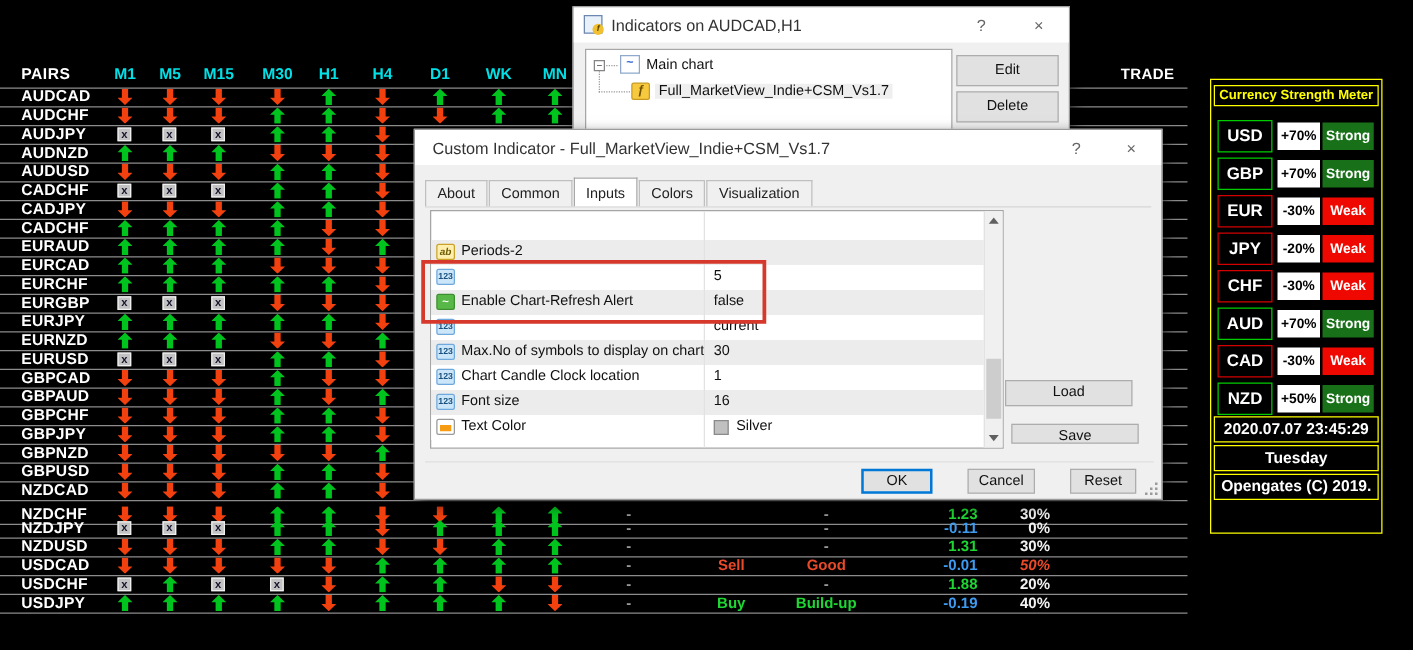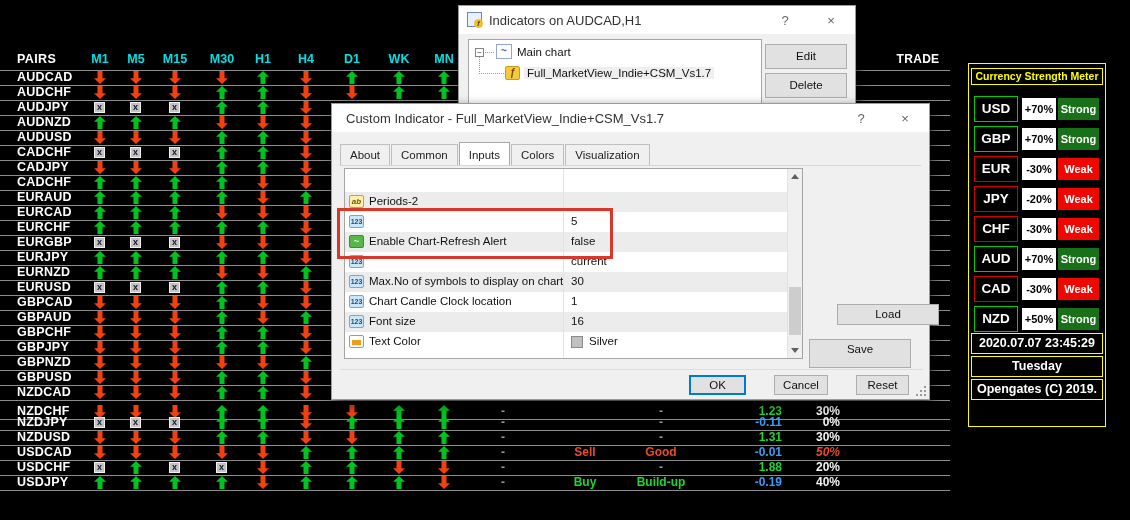--- a/index.html
+++ b/index.html
@@ -76,22 +76,22 @@
   .color-bar{position:absolute;left:2px;right:2px;bottom:2px;height:5px;background:#F59B14;}
   .rvar{position:absolute;left:24px;top:3px;font-size:11.5px;color:#111;white-space:nowrap;}
   .rval{position:absolute;left:226px;top:3px;font-size:11.5px;color:#111;white-space:nowrap;}
   .swatch{position:absolute;left:226px;top:4px;width:12px;height:12px;box-sizing:border-box;background:#C0C0C0;border:1px solid #8A8A8A;}
   .sb{position:absolute;right:0;top:0;width:15px;height:100%;background:#F0F0F0;border-left:1px solid #E2E2E2;box-sizing:border-box;z-index:3;}
   .sup,.sdn{position:absolute;left:3px;width:0;height:0;border-left:4px solid transparent;border-right:4px solid transparent;}
   .sup{top:5px;border-bottom:5px solid #606060;}
   .sdn{bottom:5px;border-top:5px solid #606060;}
   .sthumb{position:absolute;left:1px;top:118px;width:12px;height:48px;background:#CDCDCD;}
   .redbox{position:absolute;left:5px;top:104px;width:270px;height:45px;border:3px solid #D6392B;z-index:6;}
-  #btnLoad{left:505px;top:200px;width:102px;height:21px;line-height:19px;}
-  #btnSave{left:477px;top:235px;width:102px;height:29px;line-height:19px;}
+  #btnLoad{left:472px;top:200px;width:102px;height:21px;line-height:19px;}
+  #btnSave{left:477px;top:235px;width:102px;height:16px;line-height:19px;}
   .bsep{position:absolute;left:8px;top:265px;width:583px;height:1px;background:#DEDEDE;}
   #btnOK{left:357px;top:271px;width:57px;height:20px;line-height:16px;border:2px solid #0078D7;}
   #btnCancel{left:442px;top:271px;width:54px;height:20px;line-height:18px;}
   #btnReset{left:524px;top:271px;width:53px;height:20px;line-height:18px;}
   .grip{position:absolute;right:3px;bottom:3px;width:10px;height:10px;}
   .grip i{position:absolute;width:2px;height:2px;background:#9A9A9A;}
   .grip i:nth-child(1){right:0;bottom:0;}
   .grip i:nth-child(2){right:0;bottom:4px;}
   .grip i:nth-child(3){right:4px;bottom:0;}
   .grip i:nth-child(4){right:0;bottom:8px;}

